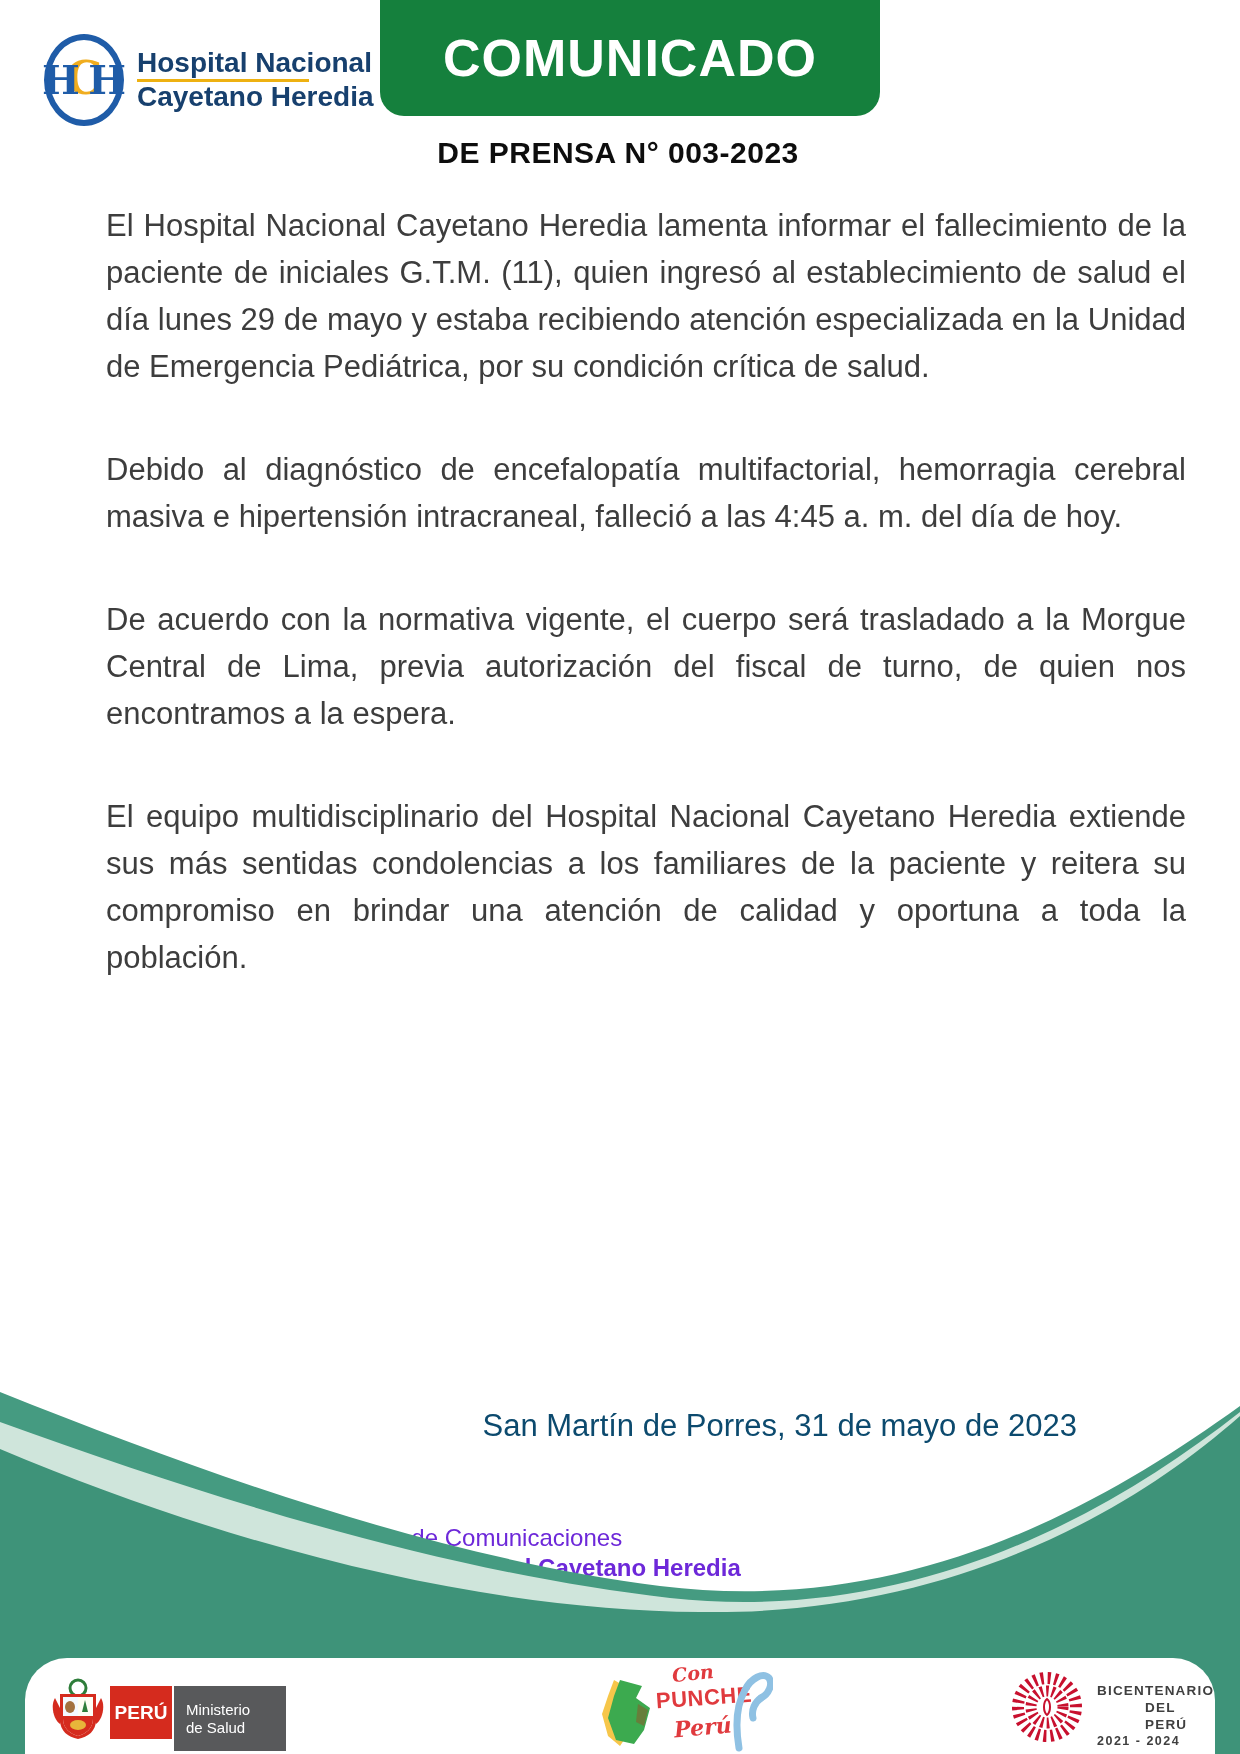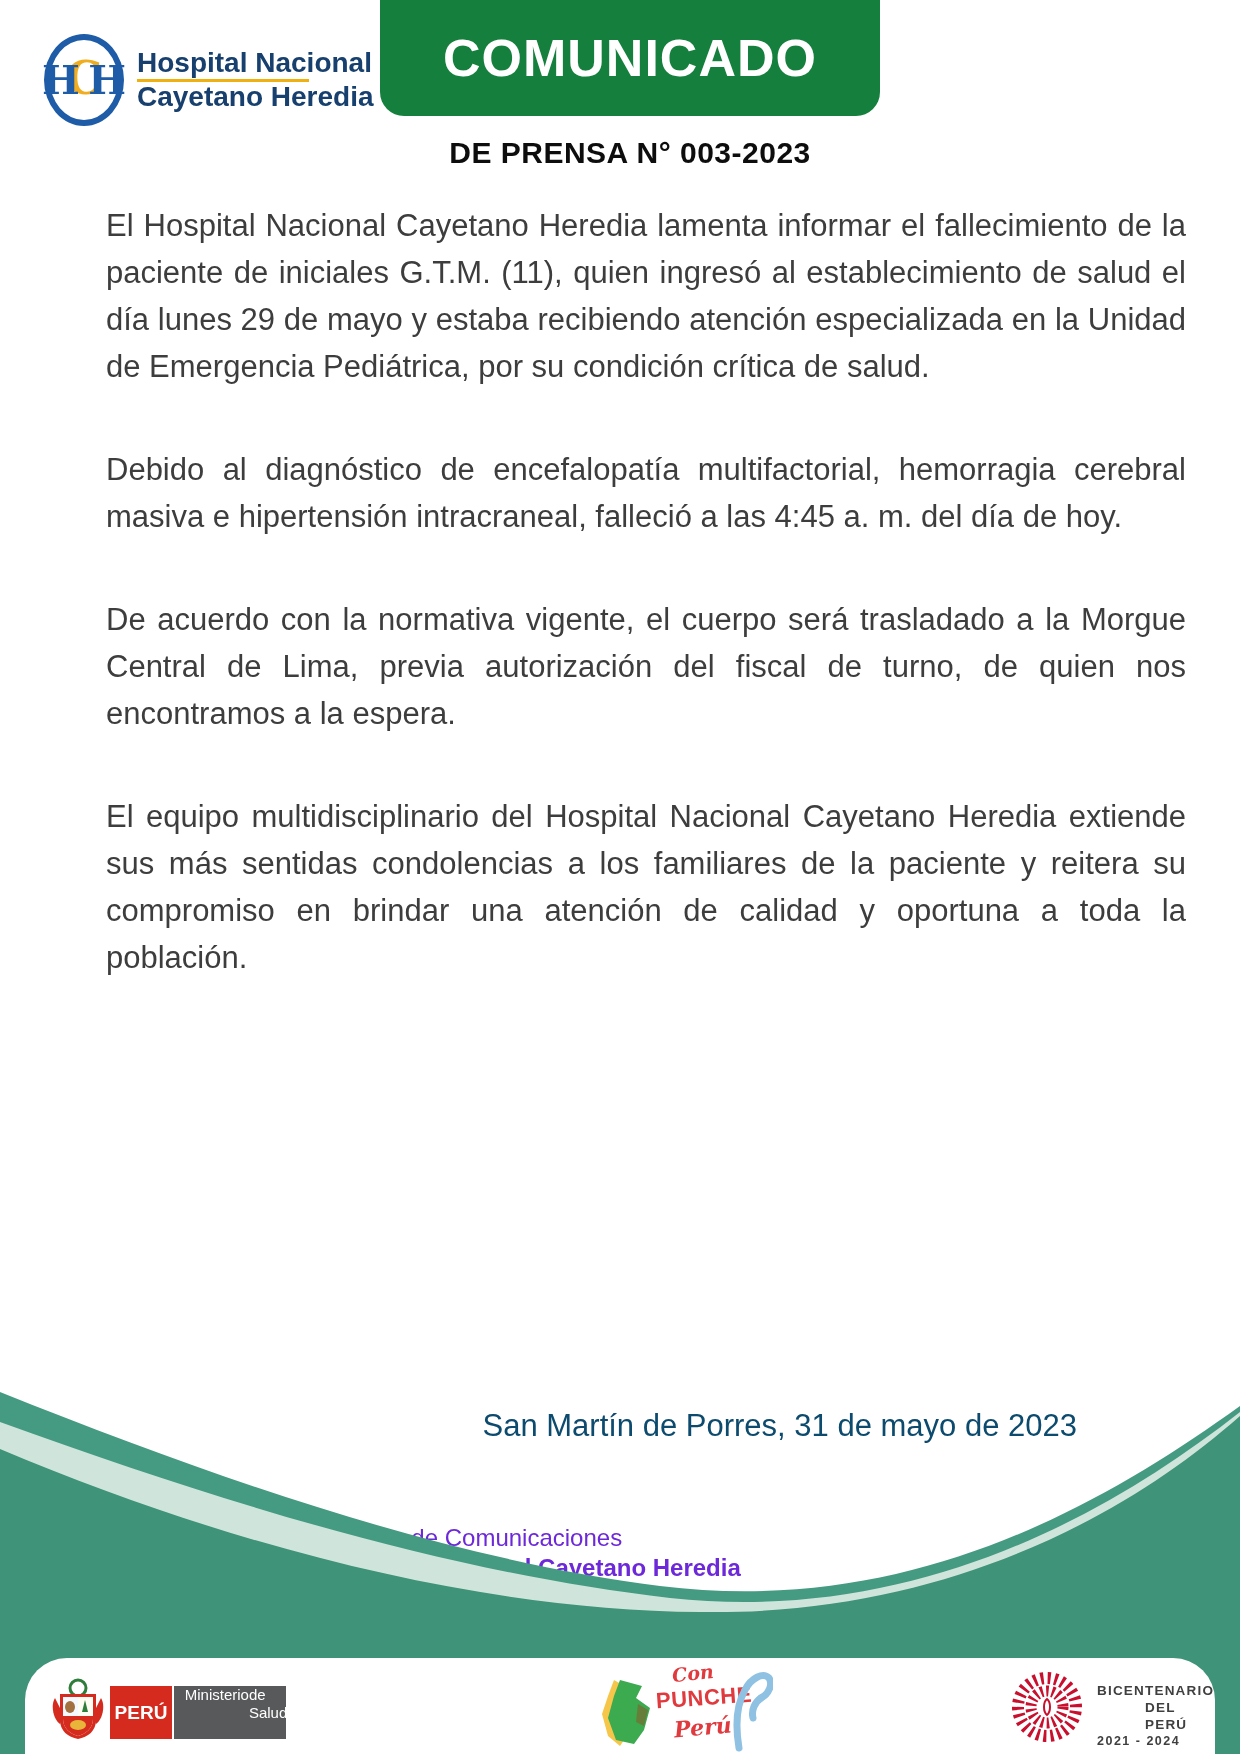--- a/index.html
+++ b/index.html
@@ -12,21 +12,21 @@
             display:flex;align-items:center;justify-content:center;}
   .hch-monogram{display:flex;align-items:center;font-family:"DejaVu Serif",serif;font-weight:bold;line-height:1;}
   .hch-h{color:#1f5ca8;font-size:40px;z-index:2;}
   .hch-c{color:#f0ad1f;font-size:46px;margin:0 -14px;z-index:1;position:relative;top:-2px;}
   .hch-name{position:absolute;left:137px;top:50px;color:#17406e;font-weight:bold;font-size:28px;line-height:26px;}
   .hch-name .rule{height:3px;background:#eeb111;margin:3px 0 2px 0;width:172px;}
 
   .banner{position:absolute;left:380px;top:0;width:500px;height:116px;background:#15803d;
           border-radius:0 0 24px 24px;display:flex;align-items:center;justify-content:center;}
   .banner-title{color:#ffffff;font-size:52px;font-weight:800;letter-spacing:1px;}
-  .subtitle{position:absolute;left:380px;top:136px;width:500px;text-align:center;
+  .subtitle{position:absolute;left:368px;top:136px;width:500px;text-align:center;
             color:#0d0d0d;font-size:30px;font-weight:bold;letter-spacing:0.5px;}
 
   
   .doc-body{position:absolute;left:80px;top:202px;width:1080px;color:#3d3d3d;
             font-size:31px;line-height:47px;text-align:justify;margin-left:26px;}
   .doc-body p{margin:0 0 56px 0;}
   .dateline{position:absolute;left:80px;top:1408px;width:997px;text-align:right;
             color:#0c4a6e;font-size:31px;}
   .signature{position:absolute;left:330px;top:1523px;width:512px;color:#6d28d9;}
   .signature .sig1{font-size:24px;line-height:30px;}
@@ -34,22 +34,22 @@
 
   
   .wave{position:absolute;left:0;top:1354px;width:1240px;height:400px;}
 
   
   .footer-bar{position:absolute;left:25px;top:1658px;width:1190px;height:96px;background:#ffffff;
               border-radius:42px 42px 0 0;}
   .escudo{position:absolute;left:52px;top:1676px;}
   .minsa-red{position:absolute;left:110px;top:1686px;width:62px;height:53px;background:#d52b1e;
              display:flex;align-items:center;justify-content:center;color:#fff;font-weight:bold;font-size:19px;}
-  .minsa-gray{position:absolute;left:174px;top:1686px;width:112px;height:53px;background:#58595b;
-              color:#fff;font-size:15px;line-height:18px;display:flex;
+  .minsa-gray{position:absolute;left:174px;top:1686px;width:112px;height:65px;background:#58595b;
+              color:#fff;font-size:15px;line-height:18px;display:flex;flex-direction:column;
               justify-content:center;padding-left:12px;box-sizing:border-box;}
 
   .punche{position:absolute;left:598px;top:1662px;width:175px;height:92px;}
   .punche-map{position:absolute;left:0;top:16px;}
   .punche-con{position:absolute;left:74px;top:0;color:#e03a3e;font-family:"DejaVu Serif",serif;
               font-style:italic;font-weight:bold;font-size:19px;transform:rotate(-6deg);}
   .punche-word{position:absolute;left:58px;top:23px;color:#e03a3e;font-weight:800;font-size:22px;
                letter-spacing:0.5px;transform:rotate(-4deg);}
   .punche-peru{position:absolute;left:76px;top:52px;color:#e03a3e;font-family:"DejaVu Serif",serif;
                font-style:italic;font-weight:bold;font-size:22px;transform:rotate(-5deg);}

